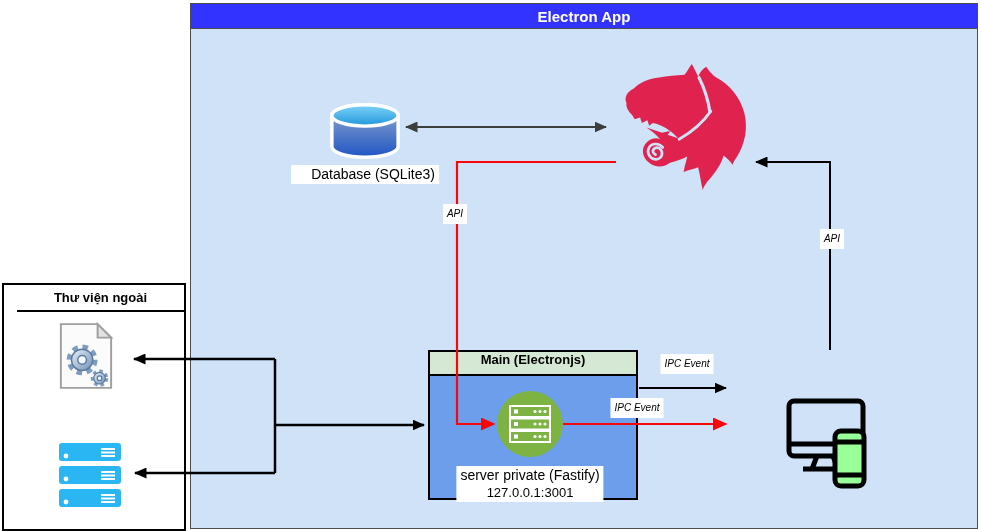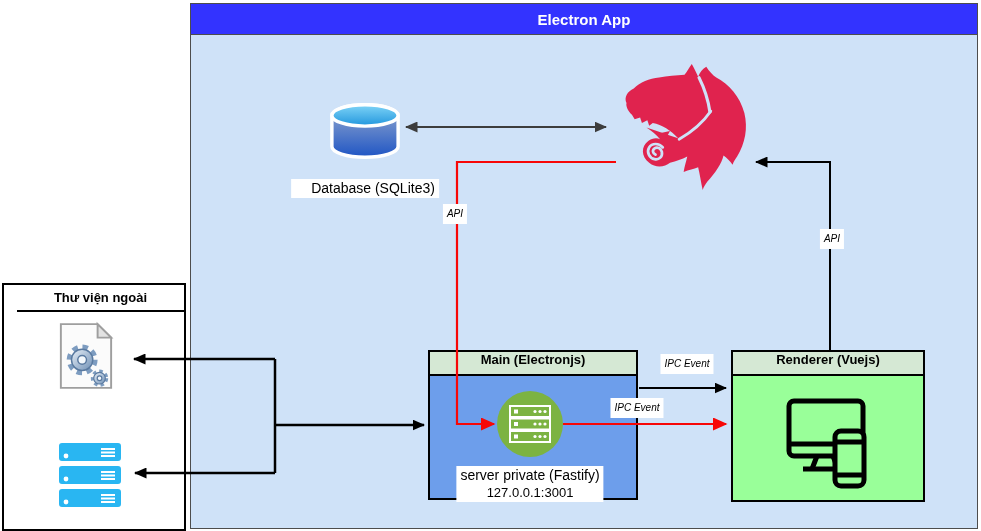--- a/index.html
+++ b/index.html
@@ -2,21 +2,21 @@
 <html><head>
 <meta charset="utf-8">
 <style>
   html,body{margin:0;padding:0;background:#fff;}
   .canvas{position:relative;width:981px;height:531px;background:#ffffff;
           font-family:"Liberation Sans",sans-serif;overflow:hidden;}
 
   
   .electron-container{position:absolute;left:190px;top:3px;width:786px;height:524px;
        background:#cfe2f8;border:1px solid #4d4d4d;z-index:1;}
-  .titlebar{position:absolute;left:0;top:0;width:100%;height:31px;background:#3333ff;
+  .titlebar{position:absolute;left:0;top:0;width:100%;height:25px;background:#3333ff;
        color:#fff;font-weight:bold;font-size:15px;display:flex;align-items:center;justify-content:center;
        border-bottom:1px solid #4d4d4d;box-sizing:border-box;}
 
   .external-box{position:absolute;left:2px;top:283px;width:167px;height:244px;background:#fff;
        border:2px solid #000;z-index:1;padding-left:13px;}
   .external-header{height:25px;border-bottom:2px solid #000;display:flex;align-items:center;
        justify-content:center;font-weight:bold;font-size:13px;color:#000;}
 
   .node-box{position:absolute;border:2px solid #000;box-sizing:border-box;z-index:2;}
   .node-header{height:22px;background:#d5e8d4;border-bottom:2px solid #000;display:flex;
@@ -35,21 +35,21 @@
 
   
   .overlay{position:absolute;left:0;top:0;z-index:5;pointer-events:none;}
 
   
   .lbl{position:absolute;z-index:6;background:#fff;color:#000;text-align:center;
        padding:1px 4px;transform:translateX(-50%);white-space:nowrap;}
   .lbl .l2{font-size:13px;}
   .node-lbl{font-size:14px;line-height:17px;}
   .arrow-lbl{font-size:10px;line-height:18px;font-style:italic;}
-  .db-lbl{left:365px;top:179px;padding-left:20px;}
+  .db-lbl{left:365px;top:165px;padding-left:20px;}
   .nest-lbl{left:678px;top:199px;}
   .fastify-lbl{left:530px;top:466px;}
   .api-red-lbl{left:455px;top:204px;}
   .api-black-lbl{left:832px;top:229px;}
   .ipc-top-lbl{left:687px;top:354px;}
   .ipc-red-lbl{left:637px;top:398px;}
 </style>
 </head>
 <body>
 
@@ -66,25 +66,20 @@
       <span>Thư viện ngoài</span>
     </div>
   </div>
 
   <div class="node-box main-box">
     <div class="node-header">
       <span>Main (Electronjs)</span>
     </div>
   </div>
 
-  <div class="node-box renderer-box">
-    <div class="node-header">
-      <span>Renderer (Vuejs)</span>
-    </div>
-  </div>
 
   <div class="icon-abs db-icon">
     <svg width="74" height="62" viewBox="0 0 76 62">
       <defs>
         <linearGradient id="dbBody" x1="0" y1="0" x2="0" y2="1">
           <stop offset="0" stop-color="#97abcf"></stop>
             <stop offset="1" stop-color="#1f55c4"></stop>
         </linearGradient>
         <linearGradient id="dbTop" x1="0" y1="0" x2="0" y2="1">
           <stop offset="0" stop-color="#7fd4f7"></stop>

